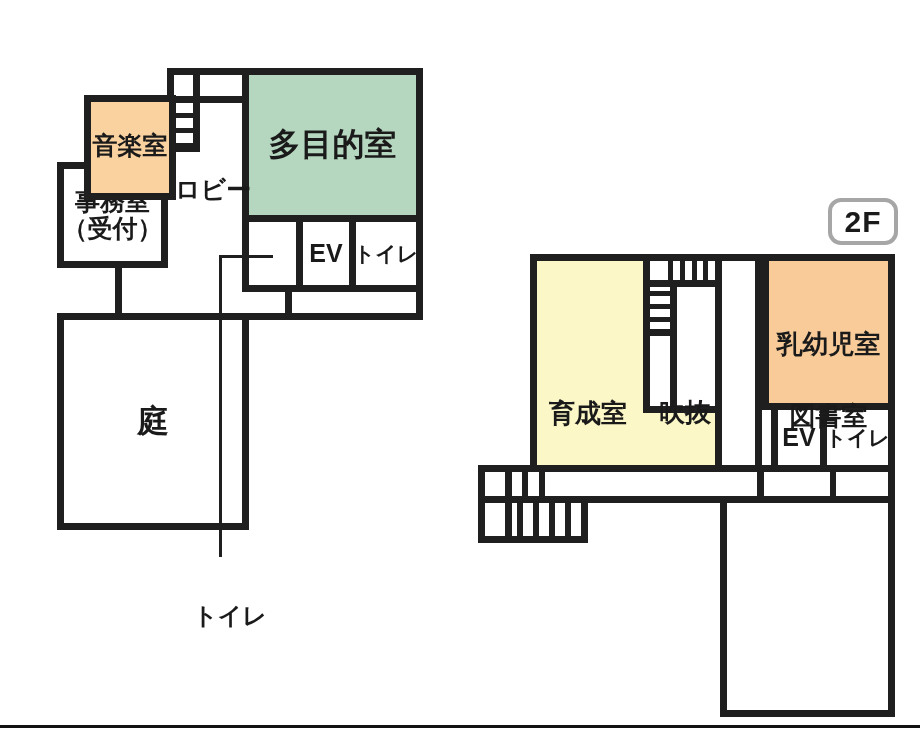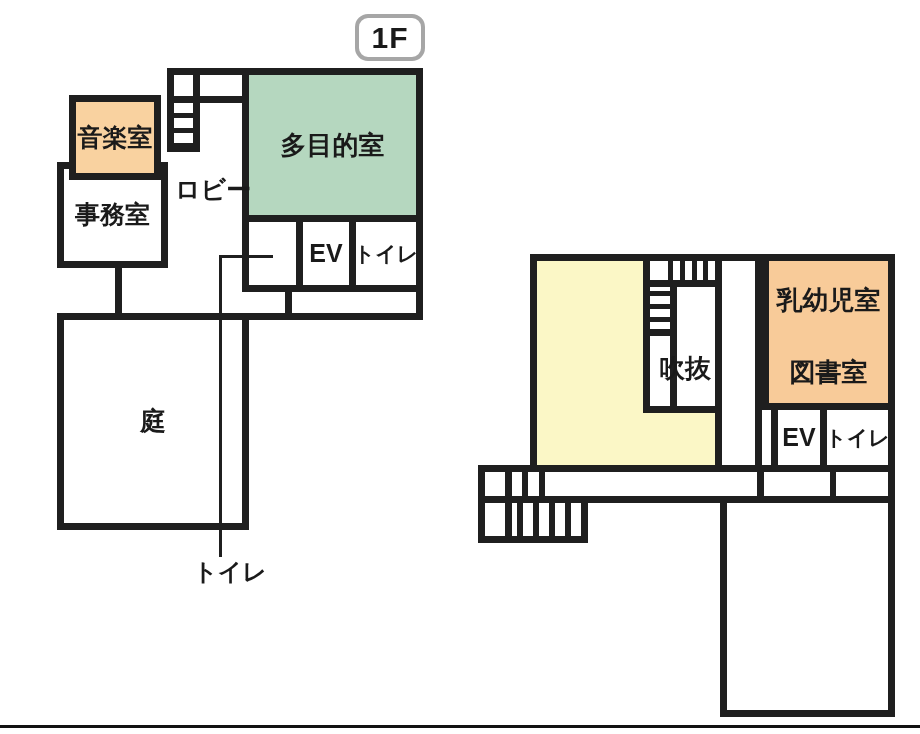--- a/index.html
+++ b/index.html
@@ -5,64 +5,62 @@
   html,body{margin:0;padding:0;background:#ffffff;}
   #canvas{
     position:relative;width:920px;height:734px;background:#fff;overflow:hidden;
     font-family:"Liberation Sans","DejaVu Sans",sans-serif;
     color:var(--text,#1a1a1a);
   }
   .room{
     position:absolute;box-sizing:border-box;border:7px solid var(--wall,#1f1f1f);
     display:flex;align-items:center;justify-content:center;background:#fff;z-index:1;
   }
-  .room .rlbl{font-weight:700;font-size:26px;line-height:1.1;white-space:nowrap;}
+  .room .rlbl{font-weight:700;font-size:32px;line-height:1.1;white-space:nowrap;}
   .wall{position:absolute;background:var(--wall,#1f1f1f);z-index:3;}
   .thinline{position:absolute;background:var(--wall,#1f1f1f);z-index:5;}
   .lbl{position:absolute;font-weight:700;z-index:4;white-space:nowrap;}
-  .lbl.center{text-align:center;}
+  .lbl.center{text-align:center;margin-top:44px;}
   .badge{
     position:absolute;width:70px;height:47px;background:#fff;
     border:4px solid var(--badge-border,#a6a6a6);border-radius:13px;box-sizing:border-box;
     display:flex;align-items:center;justify-content:center;
     font-size:30px;font-weight:700;z-index:6;letter-spacing:1px;
   }
   .fill-green{background:var(--room-green,#b5d7bf);}
   .fill-orange1{background:var(--room-orange-1f,#f9d2a0);}
   .fill-orange2{background:var(--room-orange-2f,#f8cb99);}
   .fill-yellow{background:var(--room-yellow,#fbf7c6);}
   .z2{z-index:2;}
   .z3{z-index:3;}
   .pagerule{position:absolute;left:0;top:725px;width:920px;height:3px;background:#111;z-index:6;}
 </style>
 </head>
 <body>
 
 <div id="canvas" style="--wall: #1f1f1f; --room-green: #b5d7bf; --room-orange-1f: #f9d2a0; --room-orange-2f: #f8cb99; --room-yellow: #fbf7c6; --badge-border: #a6a6a6; --text: #1a1a1a;">
 
-  <div class="badge" style="left:355px;top:14px;">
-    <span>1F</span>
-  </div>
 
   <div class="room" style="left:167px;top:68px;width:82px;height:84px;border-bottom:none;"></div>
   <div class="wall" style="left:174px;top:96px;width:68px;height:7px;"></div>
   <div class="wall" style="left:193px;top:75px;width:7px;height:77px;"></div>
   <div class="wall" style="left:174px;top:113px;width:19px;height:5px;"></div>
   <div class="wall" style="left:174px;top:128px;width:19px;height:5px;"></div>
   <div class="wall" style="left:174px;top:143px;width:19px;height:9px;"></div>
 
   <div class="room fill-green" style="left:242px;top:68px;width:181px;height:154px;">
     <span class="rlbl">多目的室</span>
   </div>
 
   <div class="room z2" style="left:57px;top:162px;width:111px;height:106px;flex-direction:column;">
     <span class="rlbl" style="font-size:25px;text-align:right;">事務室</span>
+    <span class="rlbl" style="font-size:25px;">（受付）</span>
   </div>
 
-  <div class="room fill-orange1 z3" style="left:69px;top:95px;width:92px;height:85px;">
+  <div class="room fill-orange1 z3" style="left:84px;top:95px;width:92px;height:105px;font-family:Liberation Mono, monospace;">
     <span class="rlbl" style="font-size:25px;">音楽室</span>
   </div>
 
   <div class="lbl" style="left:175px;top:161px;font-size:25px;margin-top:12px;">ロビー</div>
 
   <div class="room" style="left:242px;top:215px;width:61px;height:77px;"></div>
   <div class="room" style="left:296px;top:215px;width:60px;height:77px;">
     <span class="rlbl" style="font-size:25px;">EV</span>
   </div>
   <div class="room" style="left:349px;top:215px;width:74px;height:77px;">
@@ -78,22 +76,26 @@
     <span class="rlbl">庭</span>
   </div>
 
   <div class="thinline" style="left:219px;top:255px;width:54px;height:3px;"></div>
   <div class="thinline" style="left:219px;top:255px;width:3px;height:302px;"></div>
 
   <div class="lbl center" style="left:120px;top:557px;width:220px;font-size:24px;line-height:30px;">
     <div>トイレ</div>
   </div>
 
+  <div class="badge" style="left:828px;top:198px;">
+    <span>2F</span>
+  </div>
 
   <div class="room fill-yellow" style="left:530px;top:254px;width:192px;height:218px;"></div>
+  <div class="lbl center" style="left:533px;top:352px;width:110px;font-size:26px;">育成室</div>
 
   <div class="room z2" style="left:643px;top:254px;width:79px;height:159px;"></div>
   <div class="wall" style="left:650px;top:280px;width:65px;height:7px;"></div>
   <div class="wall" style="left:670px;top:287px;width:7px;height:126px;"></div>
   <div class="wall" style="left:668px;top:261px;width:5px;height:19px;"></div>
   <div class="wall" style="left:680px;top:261px;width:5px;height:19px;"></div>
   <div class="wall" style="left:692px;top:261px;width:5px;height:19px;"></div>
   <div class="wall" style="left:703px;top:261px;width:5px;height:19px;"></div>
   <div class="wall" style="left:650px;top:291px;width:20px;height:5px;"></div>
   <div class="wall" style="left:650px;top:304px;width:20px;height:5px;"></div>

